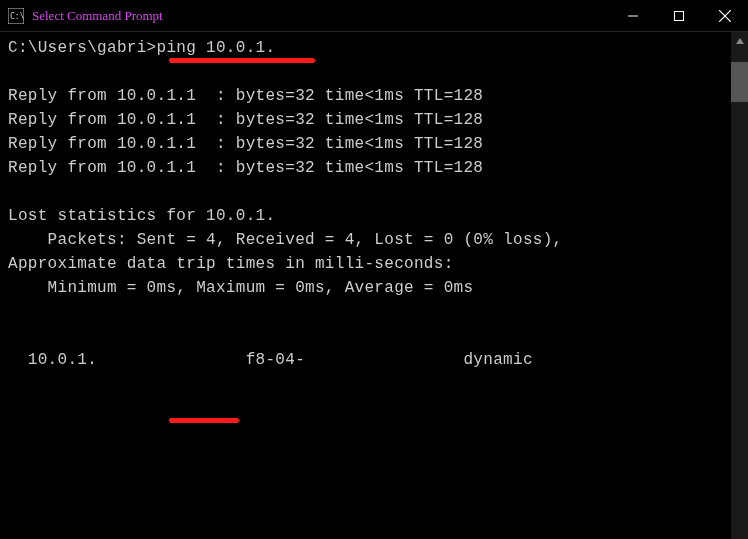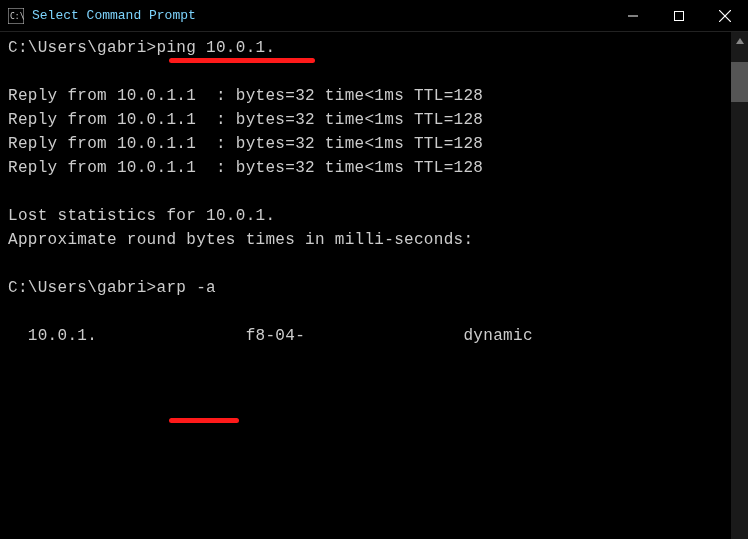--- a/index.html
+++ b/index.html
@@ -29,23 +29,23 @@
       margin-right: 8px;
       display: inline-flex;
       align-items: center;
       justify-content: center;
     }
     .titlebar-icon svg {
       width: 16px;
       height: 16px;
     }
     .titlebar-text {
-      color: #7dd3fc;
+      color: #d946ef;
       font-size: 13px;
-      font-family: Liberation Mono, monospace;
+      font-family: Liberation Serif, serif;
       flex: 1;
     }
     .window-controls {
       display: flex;
       height: 100%;
     }
     .window-btn {
       width: 46px;
       height: 32px;
       display: flex;
@@ -144,23 +144,24 @@
 <div class="terminal-body">
   <div class="terminal-line"><span>C:\Users\gabri&gt;</span><span>ping 10.0.1.</span></div>
   <div class="redline1"></div>
   <div class="terminal-line">&nbsp;</div>
   <div class="terminal-line">Reply from 10.0.1.1  : bytes=32 time&lt;1ms TTL=128</div>
   <div class="terminal-line">Reply from 10.0.1.1  : bytes=32 time&lt;1ms TTL=128</div>
   <div class="terminal-line">Reply from 10.0.1.1  : bytes=32 time&lt;1ms TTL=128</div>
   <div class="terminal-line">Reply from 10.0.1.1  : bytes=32 time&lt;1ms TTL=128</div>
   <div class="terminal-line">&nbsp;</div>
   <div class="terminal-line">Lost statistics for 10.0.1.</div>
-  <div class="terminal-line">Approximate round bytes times in milli-seconds:</div>
+  <div class="terminal-line">    Packets: Sent = 4, Received = 4, Lost = 0 (0% loss),</div>
+  <div class="terminal-line">Approximate data trip times in milli-seconds:</div>
+  <div class="terminal-line">    Minimum = 0ms, Maximum = 0ms, Average = 0ms</div>
   <div class="terminal-line">&nbsp;</div>
-  <div class="terminal-line"><span>C:\Users\gabri&gt;</span><span>arp -a</span></div>
   <div class="redline2"></div>
   <div class="terminal-line">&nbsp;</div>
   <div class="terminal-line">  10.0.1.               f8-04-                dynamic</div>
 </div>
 
 <div class="scrollbar-track">
   <div class="scrollbar-arrow-up">
     <svg width="8" height="6" viewBox="0 0 8 6">
         <path d="M4 0 L8 6 L0 6 Z" fill="#888"></path>
       </svg>

